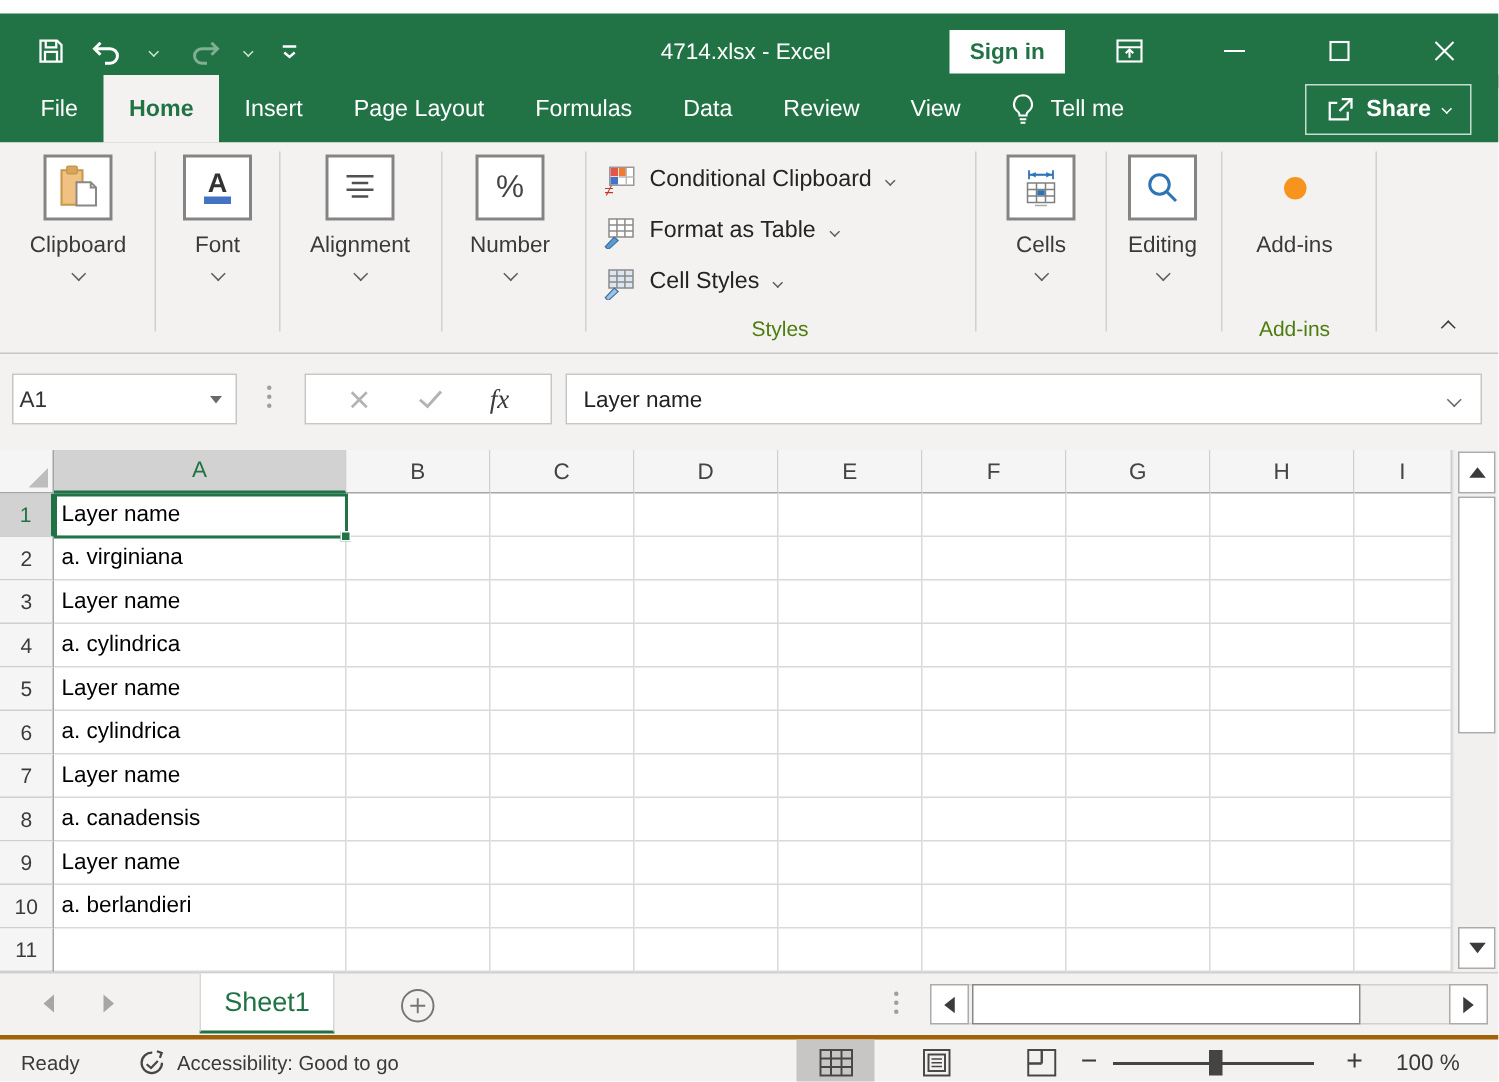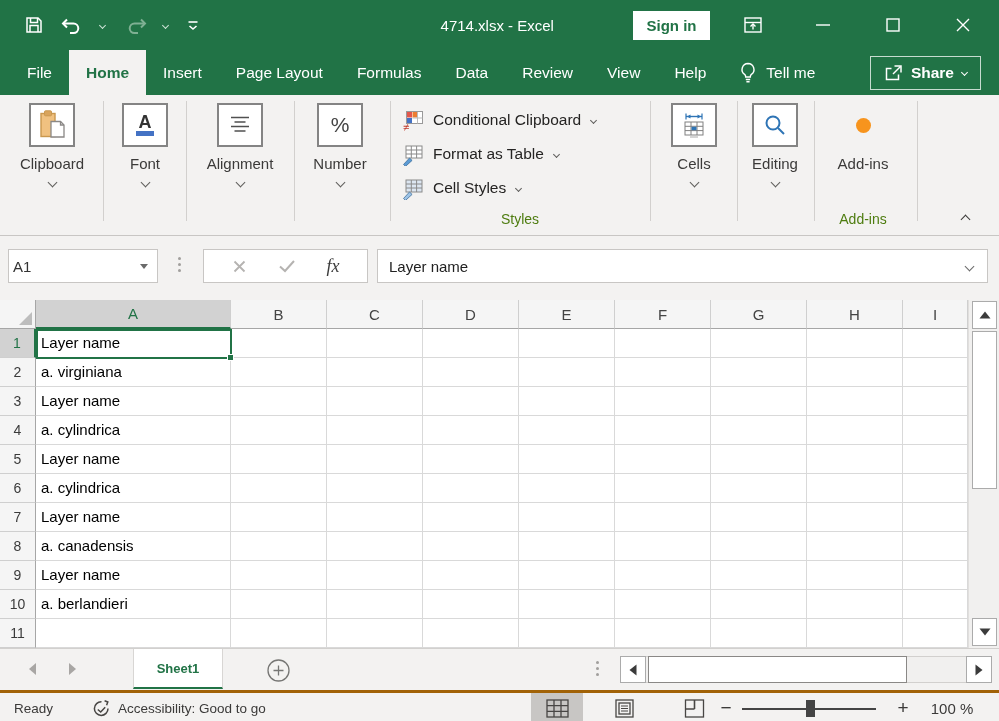--- a/index.html
+++ b/index.html
@@ -6,21 +6,21 @@
   *{box-sizing:border-box; margin:0; padding:0;}
   body{width:999px;height:721px;position:relative;overflow:hidden;background:#fff;
        font-family:"Liberation Sans","DejaVu Sans",sans-serif;-webkit-font-smoothing:antialiased;}
   .band{position:absolute;left:0;right:0;}
   .ic{display:inline-flex;align-items:center;justify-content:center;}
   .chev{display:inline-block;width:7px;height:7px;border-right:1.6px solid currentColor;border-bottom:1.6px solid currentColor;transform:rotate(45deg);}
   .chev.up{transform:rotate(225deg);}
   .chev.sm{width:5px;height:5px;border-width:1.3px;}
 
   
-  #titlebar{top:0;height:50px;background:var(--green);color:#fff;}
+  #titlebar{top:9px;height:50px;background:var(--green);color:#fff;}
   #titlebar .abs{position:absolute;top:0;height:50px;display:flex;align-items:center;}
   #qat-save{left:24px;} #qat-undo{left:60px;} #qat-undo-chev{left:100px;} #qat-redo{left:126px;} #qat-redo-chev{left:163px;} #qat-more{left:186px;}
   #win-title{left:50%;transform:translateX(-52%);font-size:15px;white-space:nowrap;}
   #signin{left:633px;top:11px;height:29px;width:77px;background:#fff;color:var(--green);font-weight:600;font-size:15px;
           display:flex;align-items:center;justify-content:center;position:absolute;}
   .winbtn{position:absolute;top:11px;width:28px;height:28px;display:flex;align-items:center;justify-content:center;}
   #btn-ribbon-display{left:739px;} #btn-min{left:809px;} #btn-max{left:879px;} #btn-close{left:949px;}
   .qchev{color:#cfe4d8;}
 
   
@@ -76,21 +76,21 @@
   #vscroll{position:absolute;left:968px;top:300px;width:31px;height:348px;background:#F1F0EF;border-left:1px solid #E1DFDD;}
   .sbtn{position:absolute;background:#fff;border:1px solid #ABABAB;display:flex;align-items:center;justify-content:center;}
   #vs-up{left:3px;top:1px;width:25px;height:28px;} #vs-down{left:3px;bottom:2px;width:25px;height:28px;}
   #vs-thumb{position:absolute;left:3px;top:31px;width:25px;height:158px;background:#fff;border:1px solid #ABABAB;}
 
   
   #tabbar{top:648px;height:42px;background:var(--ribbonbg);border-top:1px solid #D2D0CE;}
   #nav-left{position:absolute;left:28px;top:13px;} #nav-right{position:absolute;left:68px;top:13px;}
   #sheet-tab{position:absolute;left:133px;top:0;height:40px;width:90px;background:#fff;
              border-left:1px solid #D8D6D4;border-right:1px solid #D8D6D4;border-bottom:2.5px solid var(--green);
-             display:flex;align-items:center;justify-content:center;font-size:13px;font-weight:700;color:var(--green);}
+             display:flex;align-items:center;justify-content:center;font-size:18px;font-weight:400;color:var(--green);}
   #add-sheet{position:absolute;left:266px;top:9px;}
   #tabbar .dots{left:596px;top:12px;}
   #hscroll-track{position:absolute;left:620px;top:7px;width:372px;height:27px;background:#F1F0EF;border:1px solid #D2D0CE;}
   #hs-left{left:620px;top:7px;width:26px;height:27px;} #hs-right{left:966px;top:7px;width:26px;height:27px;}
   #hs-thumb{position:absolute;left:648px;top:7px;width:259px;height:27px;background:#fff;border:1px solid #8A8886;}
 
   
   #statusbar{top:690px;height:31px;background:var(--ribbonbg);border-top:3px solid #a16207;font-size:13.5px;color:#3B3A39;}
   #statusbar .abs{position:absolute;top:0;height:30px;display:flex;align-items:center;gap:7px;}
   #ready{left:14px;} #access{left:92px;}
@@ -185,21 +185,20 @@
 <div class="band" id="menubar">
   <div id="mtabs" style="display:flex;">
       <div class="mtab">File</div>
       <div class="mtab active">Home</div>
       <div class="mtab">Insert</div>
       <div class="mtab">Page Layout</div>
       <div class="mtab">Formulas</div>
       <div class="mtab">Data</div>
       <div class="mtab">Review</div>
       <div class="mtab">View</div>
-      <div class="mtab">Help</div>
     </div>
   <div id="tellme">
     <span class="ic">
         <svg width="18" height="24" viewBox="0 0 18 24" fill="none" stroke="#fff" stroke-width="1.4">
           <path d="M9 2.5a6 6 0 0 1 3.4 10.9c-.8.6-1.1 1.5-1.1 2.6H6.7c0-1.1-.3-2-1.1-2.6A6 6 0 0 1 9 2.5z"></path>
           <path d="M6.8 18.5h4.4M7.4 20.8h3.2"></path>
         </svg>
       </span>
     <span>Tell me</span>
   </div>

